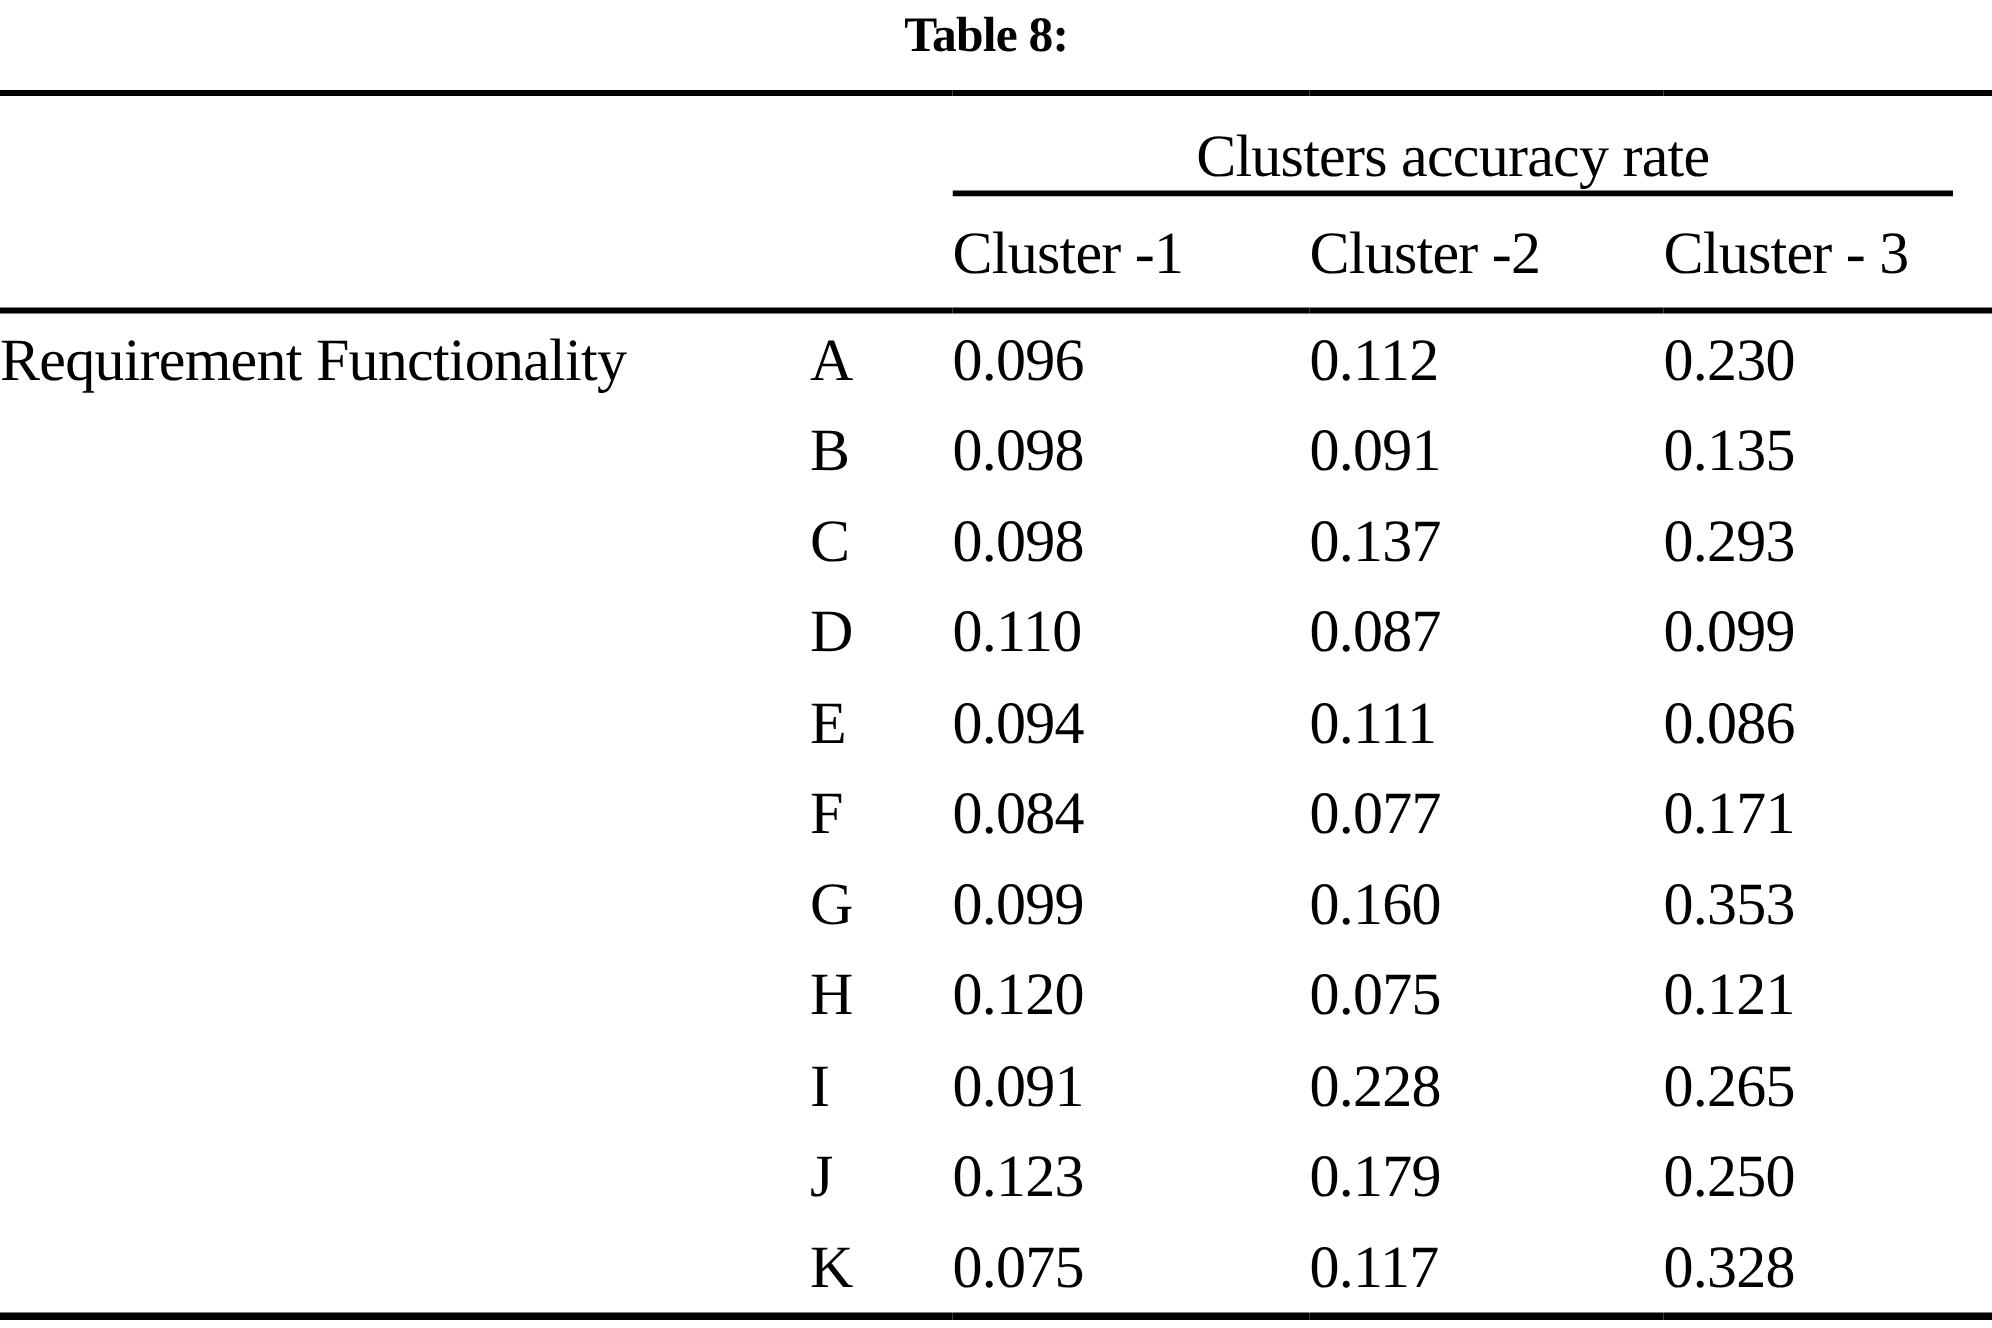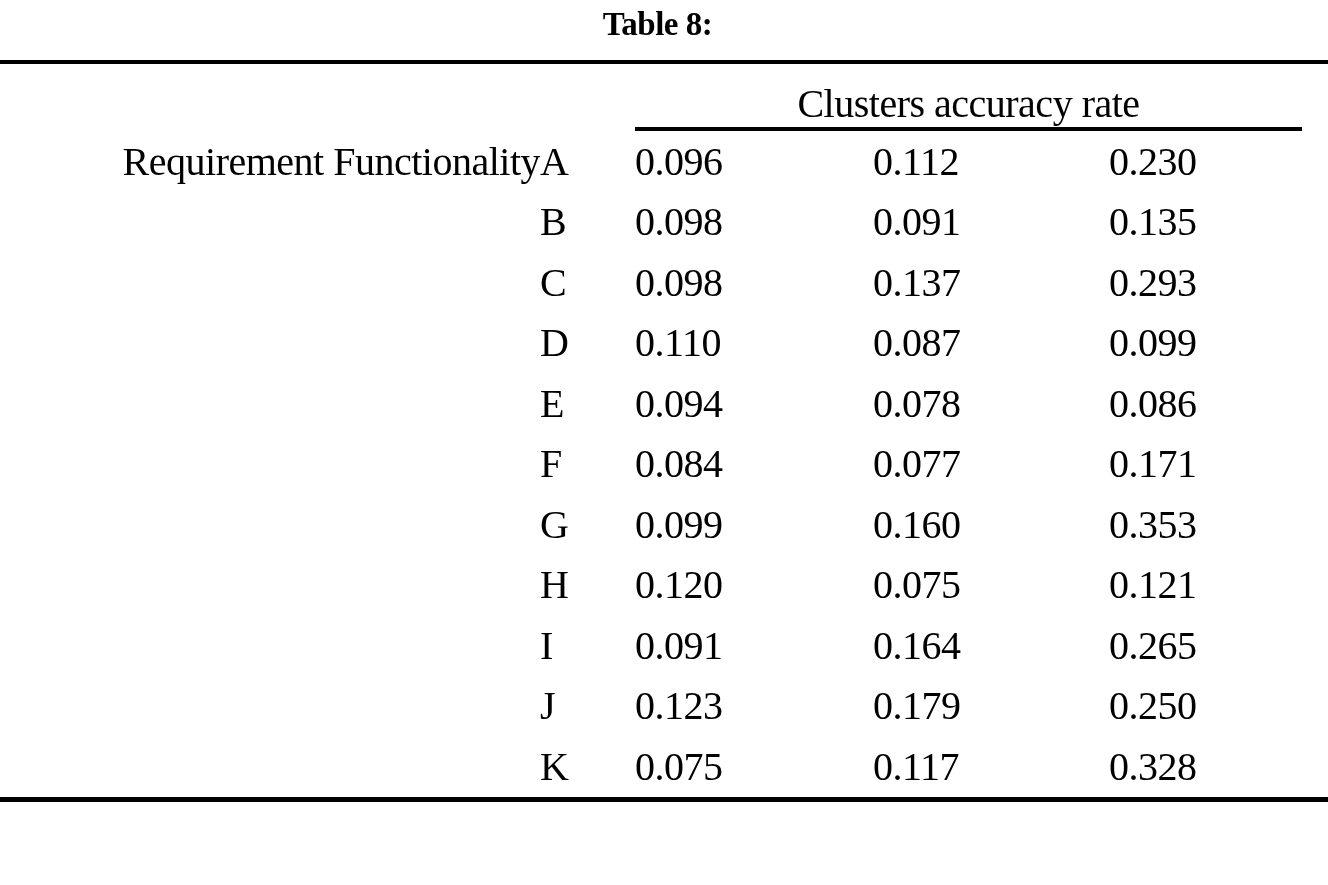--- a/index.html
+++ b/index.html
@@ -62,21 +62,21 @@
   }
   
   .col-header-row td {
     height: 74px;
     vertical-align: middle;
     text-align: left;
     border-bottom: 4px solid #000000;
   }
   
   tbody td { height: 60.5px; vertical-align: middle; text-align: left; }
-  .c-label { padding-left: 18px; text-align: right; }
+  .c-label { padding-left: 18px; }
   .c-key   { padding-left: 28px; }
 </style>
 </head>
 <body>
 
 <div class="page">
 
   <div class="caption">
     <span class="caption-label">Table 8:</span>
   </div>
@@ -88,20 +88,26 @@
       <col style="width:238px">
       <col style="width:236px">
       <col style="width:219px">
     </colgroup>
     <thead>
       <tr class="group-header-row">
         <td colspan="2"></td>
         <td colspan="3" class="group-cell">
           <div class="group-inner">Clusters accuracy rate</div>
         </td>
+      </tr>
+      <tr class="col-header-row">
+        <td colspan="2"></td>
+        <td>Cluster -1</td>
+        <td>Cluster -2</td>
+        <td>Cluster - 3</td>
       </tr>
     </thead>
     <tbody>
         <tr>
           <td class="c-label">Requirement Functionality</td>
           <td class="c-key">A</td>
           <td class="c-val">0.096</td>
           <td class="c-val">0.112</td>
           <td class="c-val">0.230</td>
         </tr>
@@ -123,21 +129,21 @@
           <td class="c-label"></td>
           <td class="c-key">D</td>
           <td class="c-val">0.110</td>
           <td class="c-val">0.087</td>
           <td class="c-val">0.099</td>
         </tr>
         <tr>
           <td class="c-label"></td>
           <td class="c-key">E</td>
           <td class="c-val">0.094</td>
-          <td class="c-val">0.078</td>
+          <td class="c-val">0.111</td>
           <td class="c-val">0.086</td>
         </tr>
         <tr>
           <td class="c-label"></td>
           <td class="c-key">F</td>
           <td class="c-val">0.084</td>
           <td class="c-val">0.077</td>
           <td class="c-val">0.171</td>
         </tr>
         <tr>
@@ -151,21 +157,21 @@
           <td class="c-label"></td>
           <td class="c-key">H</td>
           <td class="c-val">0.120</td>
           <td class="c-val">0.075</td>
           <td class="c-val">0.121</td>
         </tr>
         <tr>
           <td class="c-label"></td>
           <td class="c-key">I</td>
           <td class="c-val">0.091</td>
-          <td class="c-val">0.164</td>
+          <td class="c-val">0.228</td>
           <td class="c-val">0.265</td>
         </tr>
         <tr>
           <td class="c-label"></td>
           <td class="c-key">J</td>
           <td class="c-val">0.123</td>
           <td class="c-val">0.179</td>
           <td class="c-val">0.250</td>
         </tr>
         <tr>

